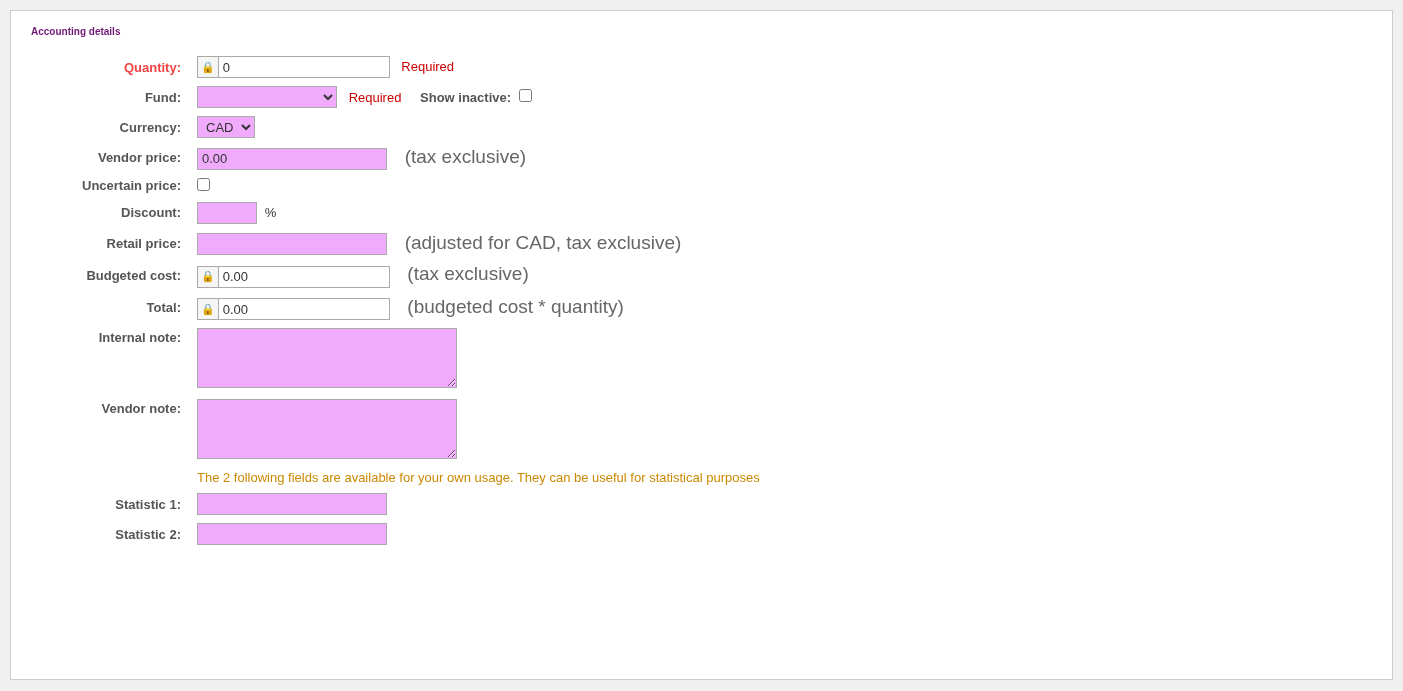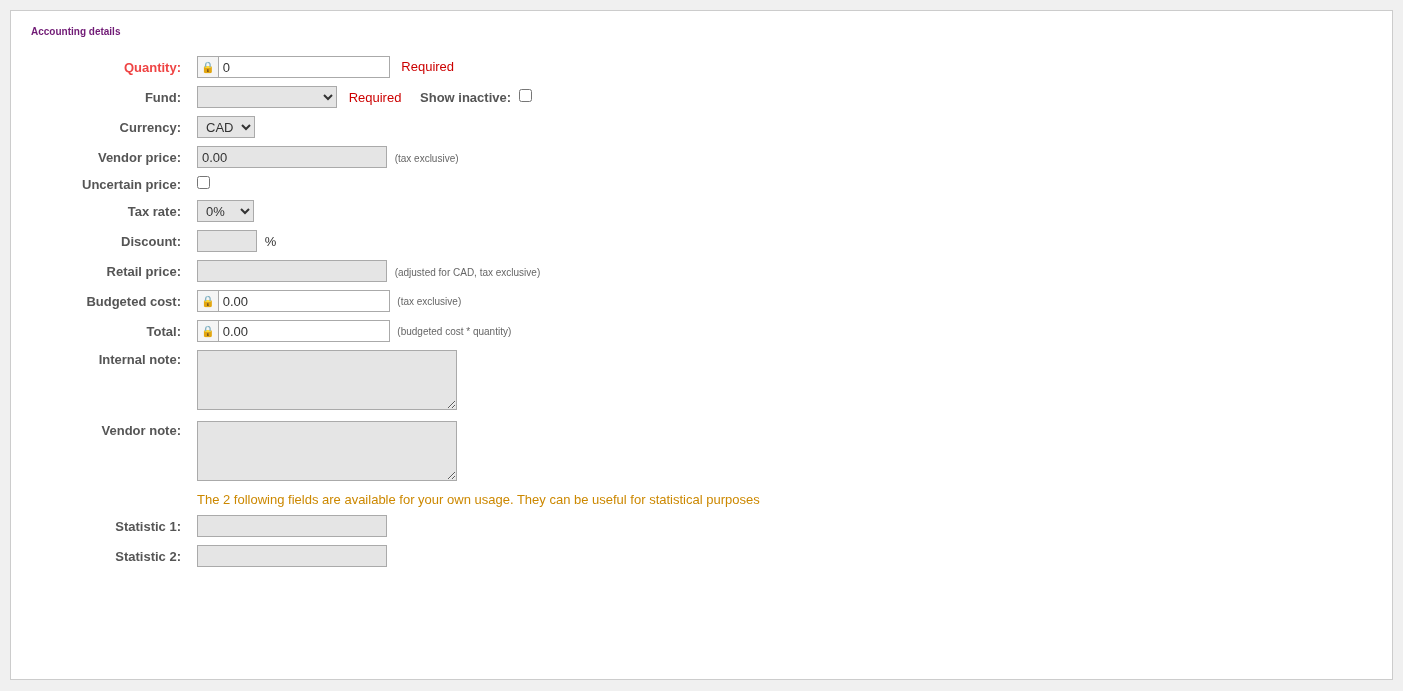--- a/index.html
+++ b/index.html
@@ -41,21 +41,21 @@
     }
     .form-table tr td.label-bold-red {
       color: #cc0000;
       font-weight: bold;
     }
     input[type="text"], input[type="number"], textarea, select {
       border: 1px solid #aaa;
       padding: 2px 4px;
       font-size: 13px;
       color: #333;
-      background: #e5e5e5;
+      background: #f0abfc;
     }
     input[type="text"], input[type="number"] {
       height: 22px;
     }
     .input-with-lock {
       display: inline-flex;
       align-items: center;
       border: 1px solid #aaa;
       background: #fff;
       height: 22px;
@@ -73,22 +73,22 @@
     .input-with-lock input {
       border: none;
       outline: none;
       padding: 2px 4px;
       height: 100%;
       font-size: 13px;
       background: transparent;
     }
     .hint-green {
       color: #666;
-      font-size: 10px;
-      margin-left: 4px;
+      font-size: 19px;
+      margin-left: 14px;
     }
     .required-text {
       color: #cc0000;
       font-size: 13px;
       margin-left: 8px;
     }
     select {
       height: 22px;
     }
     textarea {
@@ -176,31 +176,20 @@
         </td>
       </tr>
 
       <tr>
         <td>Uncertain price:</td>
         <td>
           <input type="checkbox" style="">
         </td>
       </tr>
 
-      <tr>
-        <td>Tax rate:</td>
-        <td>
-          <select>
-            <option value="0%" selected="">0%</option>
-            <option value="5%">5%</option>
-            <option value="10%">10%</option>
-            <option value="15%">15%</option>
-          </select>
-        </td>
-      </tr>
 
       <tr>
         <td>Discount:</td>
         <td>
           <input type="text" style="width: 60px;">
           <span class="percent-sign">%</span>
         </td>
       </tr>
 
       <tr>

